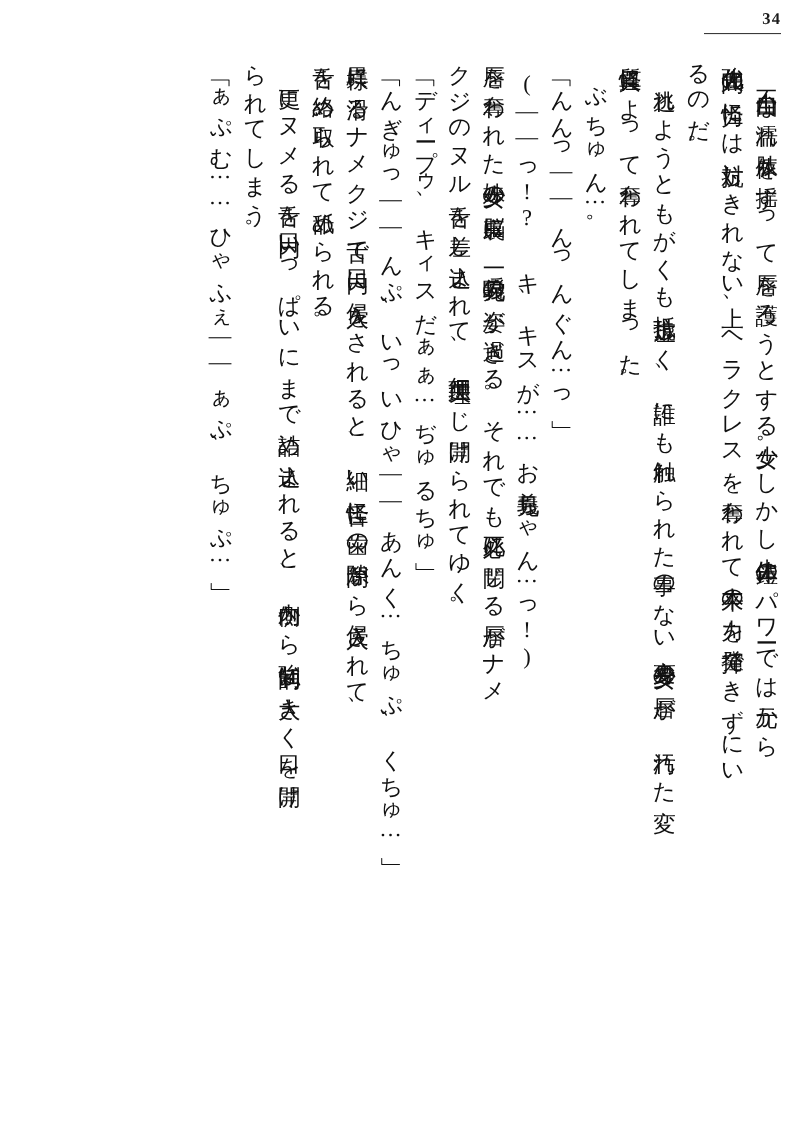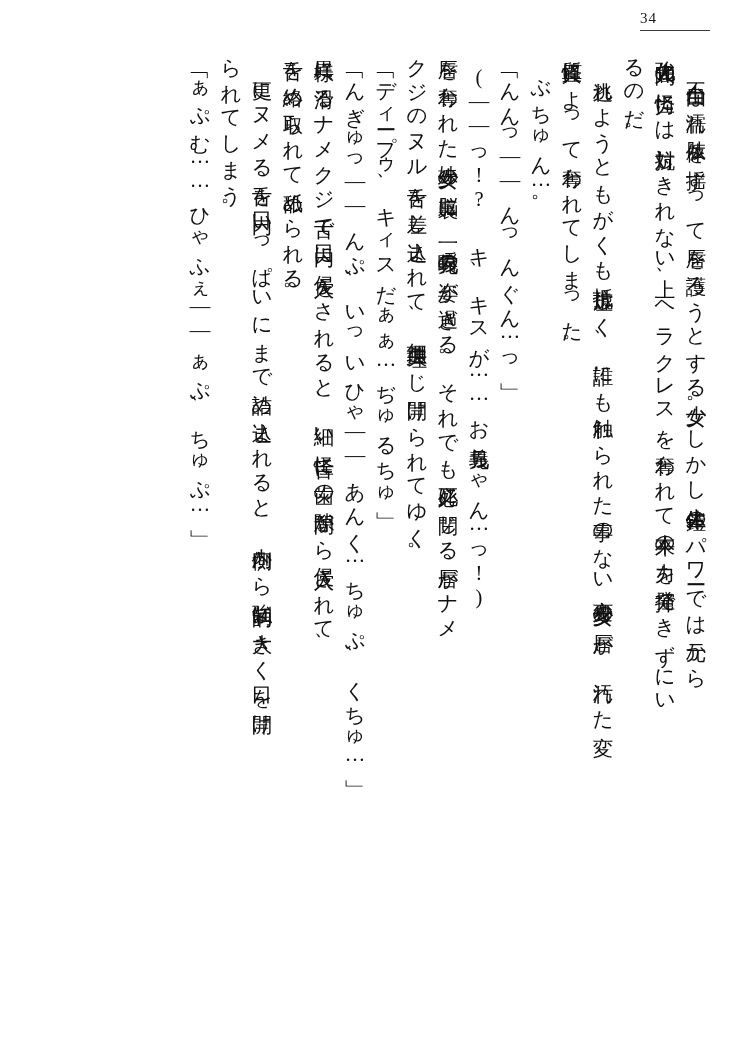--- a/index.html
+++ b/index.html
@@ -17,21 +17,22 @@
     background: #ffffff;
     overflow: hidden;
     box-sizing: border-box;
   }
   
   .page-number-area {
     position: absolute;
     top: 10px;
     right: 26px;
     width: 70px;
-    text-align: left;
+    text-align: right;
+    font-weight: bold;
   }
   .page-number {
     font-size: 15px;
     color: #1a1a1a;
     letter-spacing: 1px;
     line-height: 1.1;
     display: block;
     padding-bottom: 3px;
   }
   .page-number-rule {

